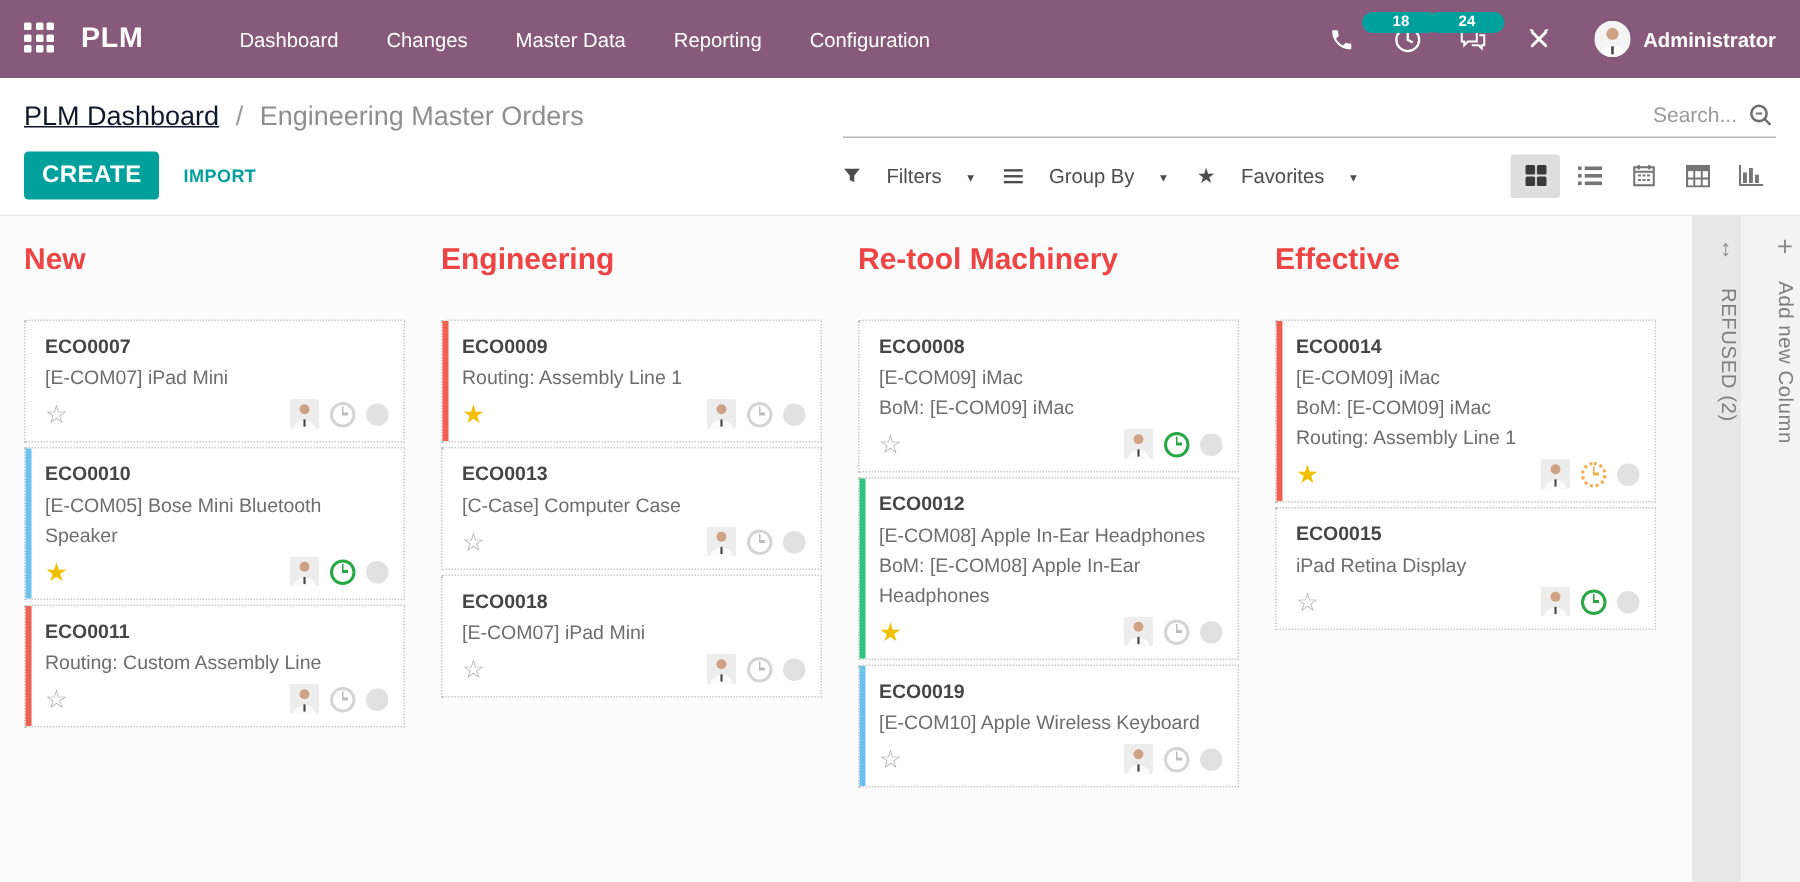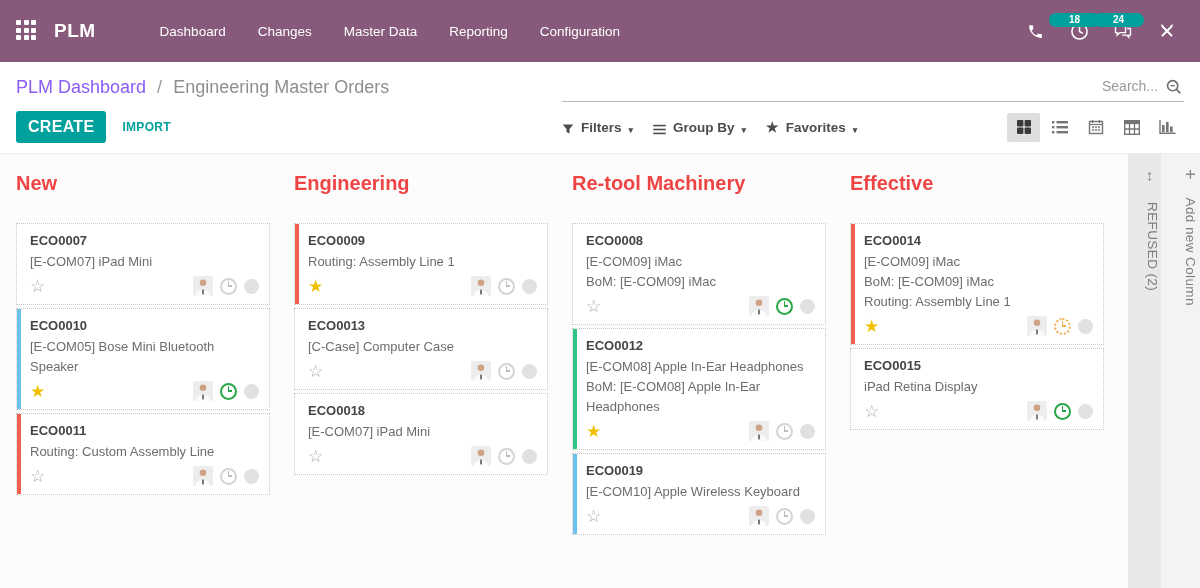--- a/index.html
+++ b/index.html
@@ -1,59 +1,59 @@
 <!DOCTYPE html>
 <html><head>
 <meta charset="utf-8">
 <style>
   * { box-sizing: border-box; margin: 0; padding: 0; }
   html,body { width:1200px; height:588px; overflow:hidden; background:#fff;
     font-family:"Liberation Sans", sans-serif; }
   body { display:flex; flex-direction:column; }
 
   
-  .navbar { height:62px; background:#875A7B; display:flex; align-items:center;
+  .navbar { height:52px; background:#875A7B; display:flex; align-items:center;
     color:#fff; flex:none; padding:0 16px; }
   .apps-grid { width:22px; height:22px; display:grid; grid-template-columns:repeat(3,5px);
     grid-template-rows:repeat(3,5px); gap:2.5px; margin-right:16px; cursor:pointer; }
   .apps-grid i { background:#fff; border-radius:1px; }
   .brand { font-size:19px; font-weight:bold; letter-spacing:.5px; margin-right:52px; }
   .nav-menu { display:flex; gap:8px; flex:1; }
   .menu-item { font-size:13.5px; padding:8px 12px; cursor:pointer; white-space:nowrap; }
   .nav-right { display:flex; align-items:center; gap:10px; }
   .nav-ico { position:relative; width:34px; height:34px; display:flex; align-items:center;
     justify-content:center; cursor:pointer; }
   .badge { position:absolute; top:-1px; right:-4px; background:#00A09D; color:#fff;
     font-size:10px; font-weight:bold; border-radius:9px; padding:2px 20px; line-height:1; }
   .nav-user { display:flex; align-items:center; gap:8px; margin-left:10px; cursor:pointer; }
   .nav-avatar { width:24px; height:24px; border-radius:50%; overflow:hidden; background:#e9e9e9; }
   .nav-username { font-size:13.5px; font-weight:600; }
 
   
   .control-panel { background:#fff; padding:8px 16px 10px; flex:none; }
   .cp-top { display:flex; align-items:flex-start; }
   .breadcrumb { flex:1; font-size:18px; padding-top:7px; white-space:nowrap; }
-  .bc-parent { color:#8b5cf6; cursor:pointer; }
+  .bc-parent { color:#0f172a; cursor:pointer;text-decoration:underline; }
   .bc-sep { color:#999; margin:0 6px; }
   .bc-current { color:#8f8f8f; }
   .searchview { width:622px; position:relative; }
   .search-input { width:100%; border:none; outline:none; border-bottom:1px solid #b9b9b9;
     font-size:14px; padding:8px 26px 7px 2px; color:#ef4444; background:transparent;text-align:right; }
   .search-input::placeholder { color:#9a9a9a; }
   .search-icon { position:absolute; right:2px; top:8px; cursor:pointer; }
   .cp-bottom { display:flex; align-items:center; margin-top:9px; }
   .cp-left { flex:1; display:flex; align-items:center; gap:16px; }
   .btn-create { background:#00A09D; color:#fff; border:none; font-size:16px; font-weight:bold;
     letter-spacing:.3px; padding:7px 12px; border-radius:3px; cursor:pointer;
     font-family:"Liberation Sans",sans-serif; }
   .btn-import { background:none; border:none; color:#00A09D; font-size:12px; font-weight:bold;
     letter-spacing:.3px; cursor:pointer; font-family:"Liberation Sans",sans-serif; }
   .cp-right { width:622px; display:flex; justify-content:space-between; align-items:center; }
   .filters-group { display:flex; gap:20px; align-items:center; }
-  .fbtn { display:flex; align-items:flex-end; gap:7px; font-size:13.5px; font-weight:700;
+  .fbtn { display:flex; align-items:center; gap:17px; font-size:13.5px; font-weight:400;
     color:#4c4c4c; cursor:pointer; white-space:nowrap; }
   .caret { font-size:9px; color:#4c4c4c; padding-top:2px; }
   .switcher { display:flex; gap:3px; }
   .sw-btn { width:33px; height:29px; display:flex; align-items:center; justify-content:center;
     border-radius:2px; cursor:pointer; }
   .sw-btn.active { background:#dedede; }
 
   
   .content { flex:1; background:#fcfcfc; border-top:1px solid #ececec; display:flex;
     align-items:stretch; padding:18px 0 0 16px; overflow:hidden; position:relative; }
@@ -133,20 +133,31 @@
         </svg>
       <span class="badge">24</span>
     </div>
     <div class="nav-ico">
       <svg width="18" height="18" viewBox="0 0 24 24" fill="none" stroke="#fff" stroke-width="2.6" stroke-linecap="round">
           <path d="M6 6l12 12"></path>
           <path d="M18 6L6 18"></path>
           <path d="M4.5 4l2 .6M19.5 4l-2 .6" stroke-width="1.6"></path>
         </svg>
     </div>
+    <div class="nav-user">
+      <span class="nav-avatar">
+        <svg width="24" height="24" viewBox="0 0 20 20">
+            <rect width="20" height="20" fill="#f4f4f4"></rect>
+            <circle cx="10" cy="7.2" r="3.4" fill="#cfa185"></circle>
+            <path d="M2.5 20c.4-4 3.7-6.2 7.5-6.2s7.1 2.2 7.5 6.2z" fill="#fdfdfd"></path>
+            <rect x="9.3" y="14" width="1.4" height="4.5" fill="#444"></rect>
+          </svg>
+      </span>
+      <span class="nav-username">Administrator</span>
+    </div>
   </div>
 </div>
 
 <div class="control-panel">
   <div class="cp-top">
     <div class="breadcrumb">
       <span class="bc-parent">PLM Dashboard</span>
       <span class="bc-sep">/</span>
       <span class="bc-current">Engineering Master Orders</span>
     </div>

